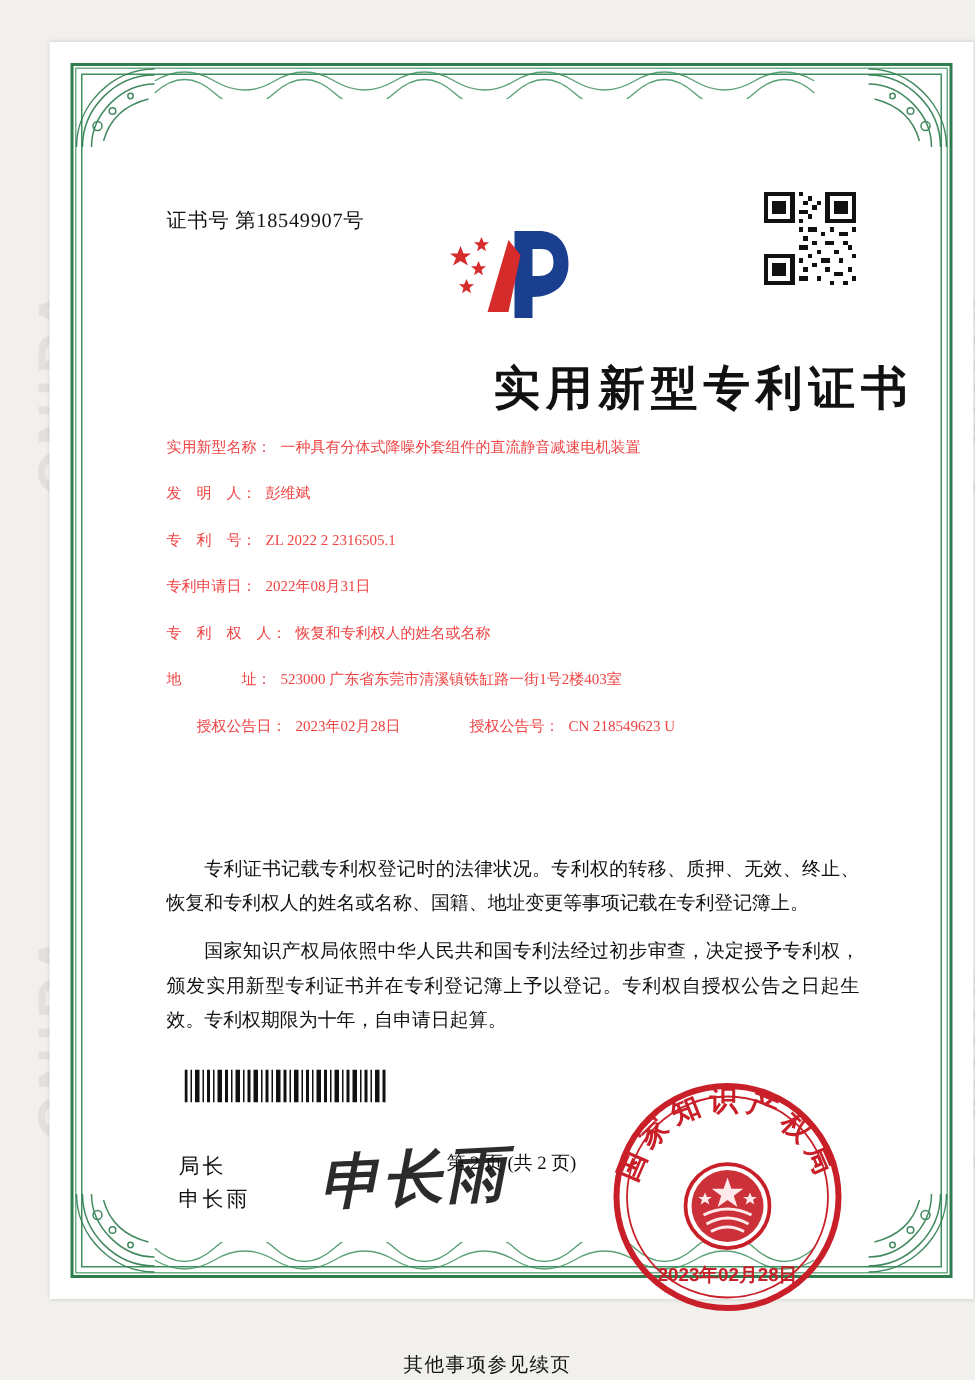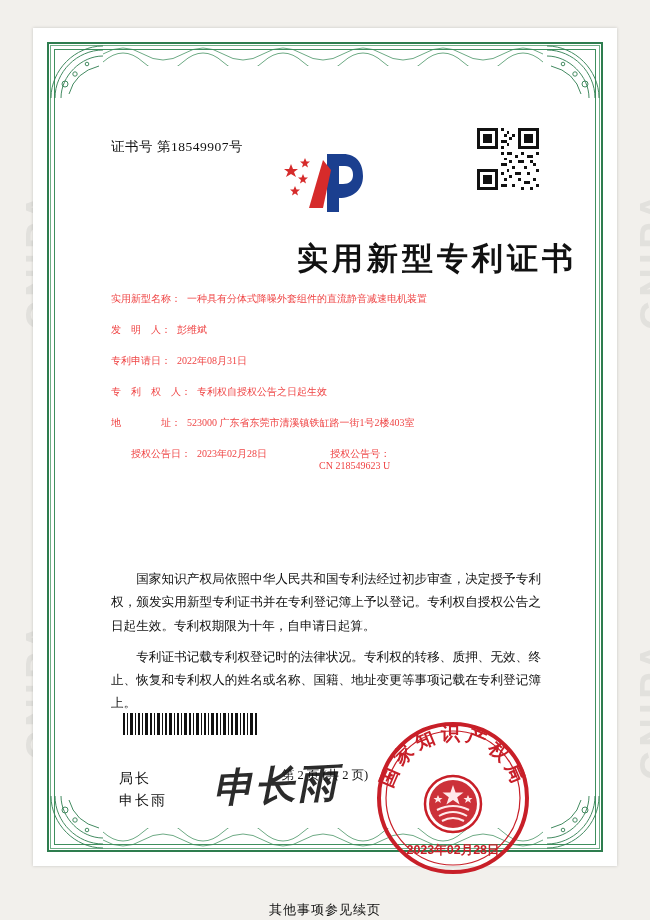--- a/index.html
+++ b/index.html
@@ -28,20 +28,21 @@
   .wm2{left:18px;top:760px;}
   .wm3{left:632px;top:330px;}
   .wm4{left:632px;top:780px;}
 
   .page{
     position:absolute;
     left:33px;top:28px;
     width:584px;height:838px;
     background:#ffffff;
     box-shadow:0 0 3px rgba(0,0,0,0.18);
+    padding-left:32px;
   }
   
   .border-outer{
     position:absolute;left:14px;top:14px;right:14px;bottom:14px;
     border:2px solid #2e7d4f;
   }
   .border-inner{
     position:absolute;left:21px;top:21px;right:21px;bottom:21px;
     border:1px solid #3f8f5e;
   }
@@ -91,21 +92,21 @@
   }
 
   .fields{
     position:absolute;left:38px;right:20px;top:225px;
     font-size:10px;color:#ef4444;line-height:1.2;
   }
   .row{display:flex;align-items:baseline;margin-bottom:19px;}
   .lbl{white-space:pre;flex:0 0 auto;}
   .val{margin-left:6px;}
   .row-two{display:flex;align-items:baseline;margin-bottom:19px;margin-left:20px;}
-  .row-two .seg2{margin-left:46px;display:flex;align-items:flex-end;flex-direction:column;}
+  .row-two .seg2{margin-left:46px;display:flex;align-items:flex-start;}
 
   .para{
     position:absolute;left:38px;right:36px;top:500px;
     font-size:12.6px;line-height:1.85;color:#111;text-align:justify;
   }
   .para p{margin:0 0 8px 0;text-indent:2em;}
 
   .barcode{
     position:absolute;left:50px;top:645px;
     width:135px;height:22px;
@@ -295,44 +296,48 @@
     <div class="fields">
       <div class="row">
         <span class="lbl">实用新型名称：</span>
         <span class="val">一种具有分体式降噪外套组件的直流静音减速电机装置</span>
       </div>
       <div class="row">
         <span class="lbl">发　明　人：</span>
         <span class="val">彭维斌</span>
       </div>
       <div class="row">
+        <span class="lbl">专　利　号：</span>
+        <span class="val">ZL 2022 2 2316505.1</span>
+      </div>
+      <div class="row">
         <span class="lbl">专利申请日：</span>
         <span class="val">2022年08月31日</span>
       </div>
       <div class="row">
         <span class="lbl">专　利　权　人：</span>
-        <span class="val">专利权自授权公告之日起生效</span>
+        <span class="val">恢复和专利权人的姓名或名称</span>
       </div>
       <div class="row">
         <span class="lbl">地　　　　址：</span>
         <span class="val">523000 广东省东莞市清溪镇铁缸路一街1号2楼403室</span>
       </div>
       <div class="row-two">
         <span class="lbl">授权公告日：</span>
         <span class="val">2023年02月28日</span>
         <span class="seg2">
           <span class="lbl">授权公告号：</span>
           <span class="val">CN 218549623 U</span>
         </span>
       </div>
     </div>
 
     <div class="para">
+      <p>专利证书记载专利权登记时的法律状况。专利权的转移、质押、无效、终止、恢复和专利权人的姓名或名称、国籍、地址变更等事项记载在专利登记簿上。</p>
       <p>国家知识产权局依照中华人民共和国专利法经过初步审查，决定授予专利权，颁发实用新型专利证书并在专利登记簿上予以登记。专利权自授权公告之日起生效。专利权期限为十年，自申请日起算。</p>
-      <p>专利证书记载专利权登记时的法律状况。专利权的转移、质押、无效、终止、恢复和专利权人的姓名或名称、国籍、地址变更等事项记载在专利登记簿上。</p>
     </div>
 
     <svg class="barcode" viewBox="0 0 135 22" preserveAspectRatio="none">
       <g fill="#111">
         <rect x="0" y="0" width="2" height="22"></rect>
           <rect x="4" y="0" width="1" height="22"></rect>
         <rect x="7" y="0" width="3" height="22"></rect>
           <rect x="12" y="0" width="1" height="22"></rect>
         <rect x="15" y="0" width="2" height="22"></rect>
           <rect x="19" y="0" width="1" height="22"></rect>

